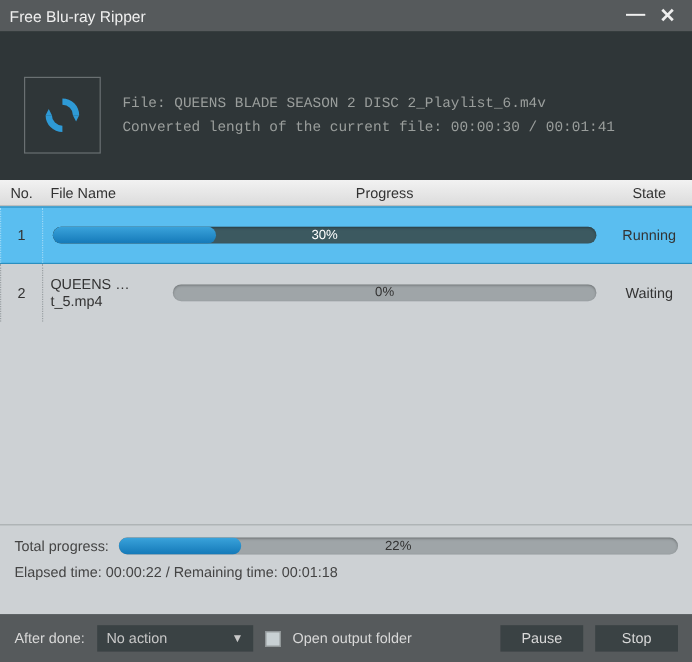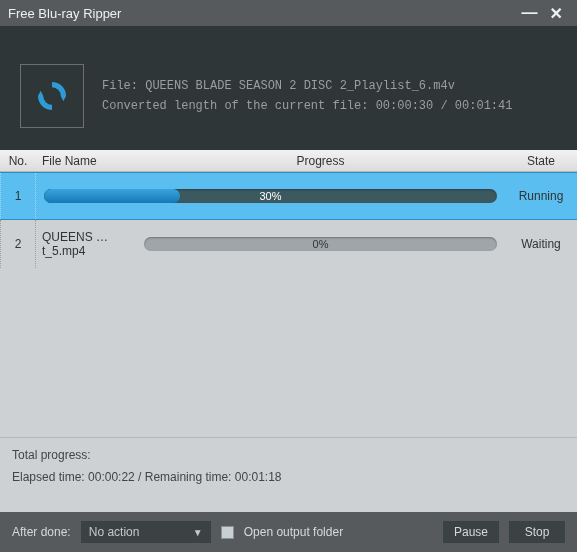--- a/index.html
+++ b/index.html
@@ -30,21 +30,21 @@
   .progress-bar .label { position: absolute; left: 0; right: 0; top: 0; bottom: 0; display: flex; align-items: center; justify-content: center; font-size: 11px; color: #fff; }
   .progress-bar.grey .label { color: #333; }
   .total-area { background: #cdd1d4; padding: 10px 12px 28px 12px; border-top: 1px solid #b5b9bb; color: #444; font-size: 12px; }
   .total-row { display: flex; align-items: center; gap: 8px; margin-bottom: 8px; }
   .total-row .progress-bar { flex: 1; background: #9fa5a8; }
   .footer { height: 40px; background: #565a5c; display: flex; align-items: center; padding: 0 12px; gap: 10px; color: #d8d8d8; font-size: 12px; }
   .select { width: 130px; height: 22px; background: #3a4244; color: #c8c8c8; display: flex; align-items: center; padding: 0 8px; position: relative; }
   .select .caret { position: absolute; right: 8px; font-size: 10px; }
   .checkbox { width: 13px; height: 13px; border: 1px solid #8b9092; background: #c8d0d3; display: inline-block; }
   .footer .spacer { flex: 1; }
-  .btn { width: 56px; height: 22px; background: #3a4244; color: #d8d8d8; display: flex; align-items: center; justify-content: center; font-size: 12px; }
+  .btn { width: 69px; height: 22px; background: #3a4244; color: #d8d8d8; display: flex; align-items: center; justify-content: center; font-size: 12px; }
   .col-prog-wrap { flex: 1; padding: 0 8px; }
 </style>
 </head>
 <body>
 
 <div class="window">
   <div class="titlebar">
     <span>Free Blu-ray Ripper</span>
     <div class="spacer"></div>
     <span class="min">—</span>
@@ -94,20 +94,24 @@
             </div>
           </div>
           <div class="col-state">Waiting</div>
         </div>
       </div>
   </div>
 
   <div class="total-area">
     <div class="total-row">
       <span>Total progress:</span>
+      <div class="progress-bar grey">
+        <div class="progress-fill" id="total-fill" style="width: 22%;"></div>
+        <div class="label">22%</div>
+      </div>
     </div>
     <div>Elapsed time: 00:00:22 / Remaining time: 00:01:18</div>
   </div>
 
   <div class="footer">
     <span>After done:</span>
     <div class="select">
       <span>No action</span>
       <span class="caret">▼</span>
     </div>

